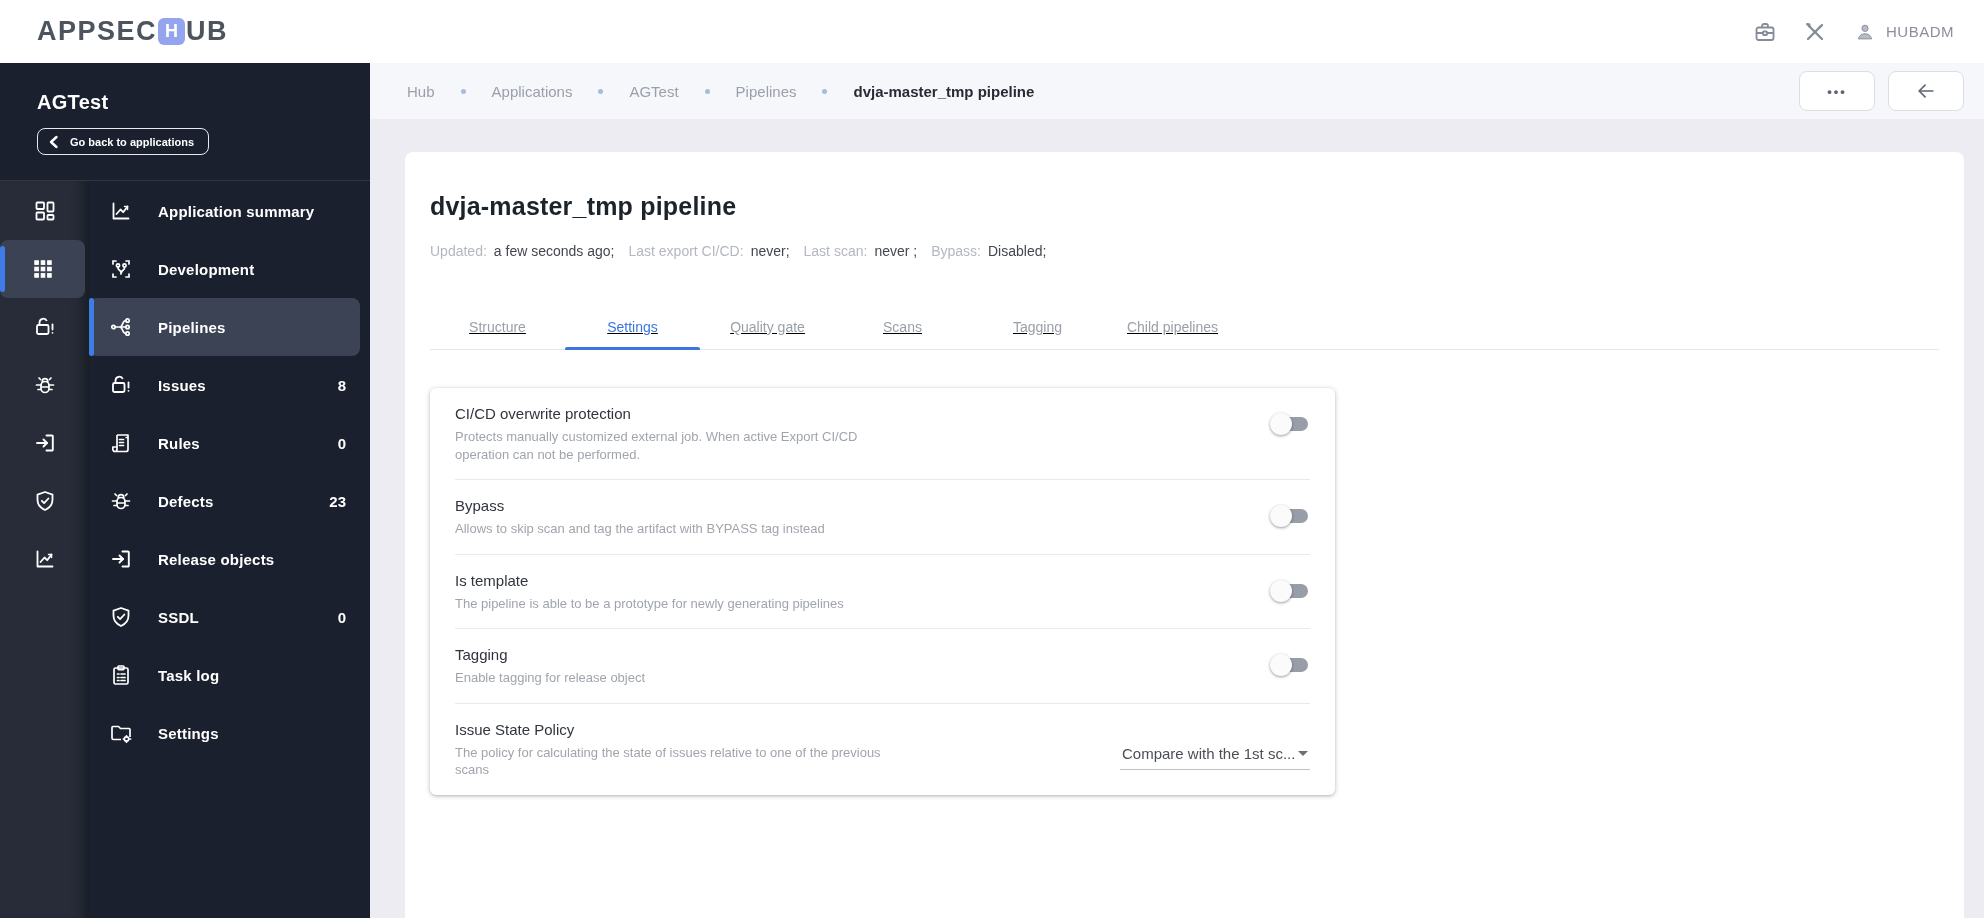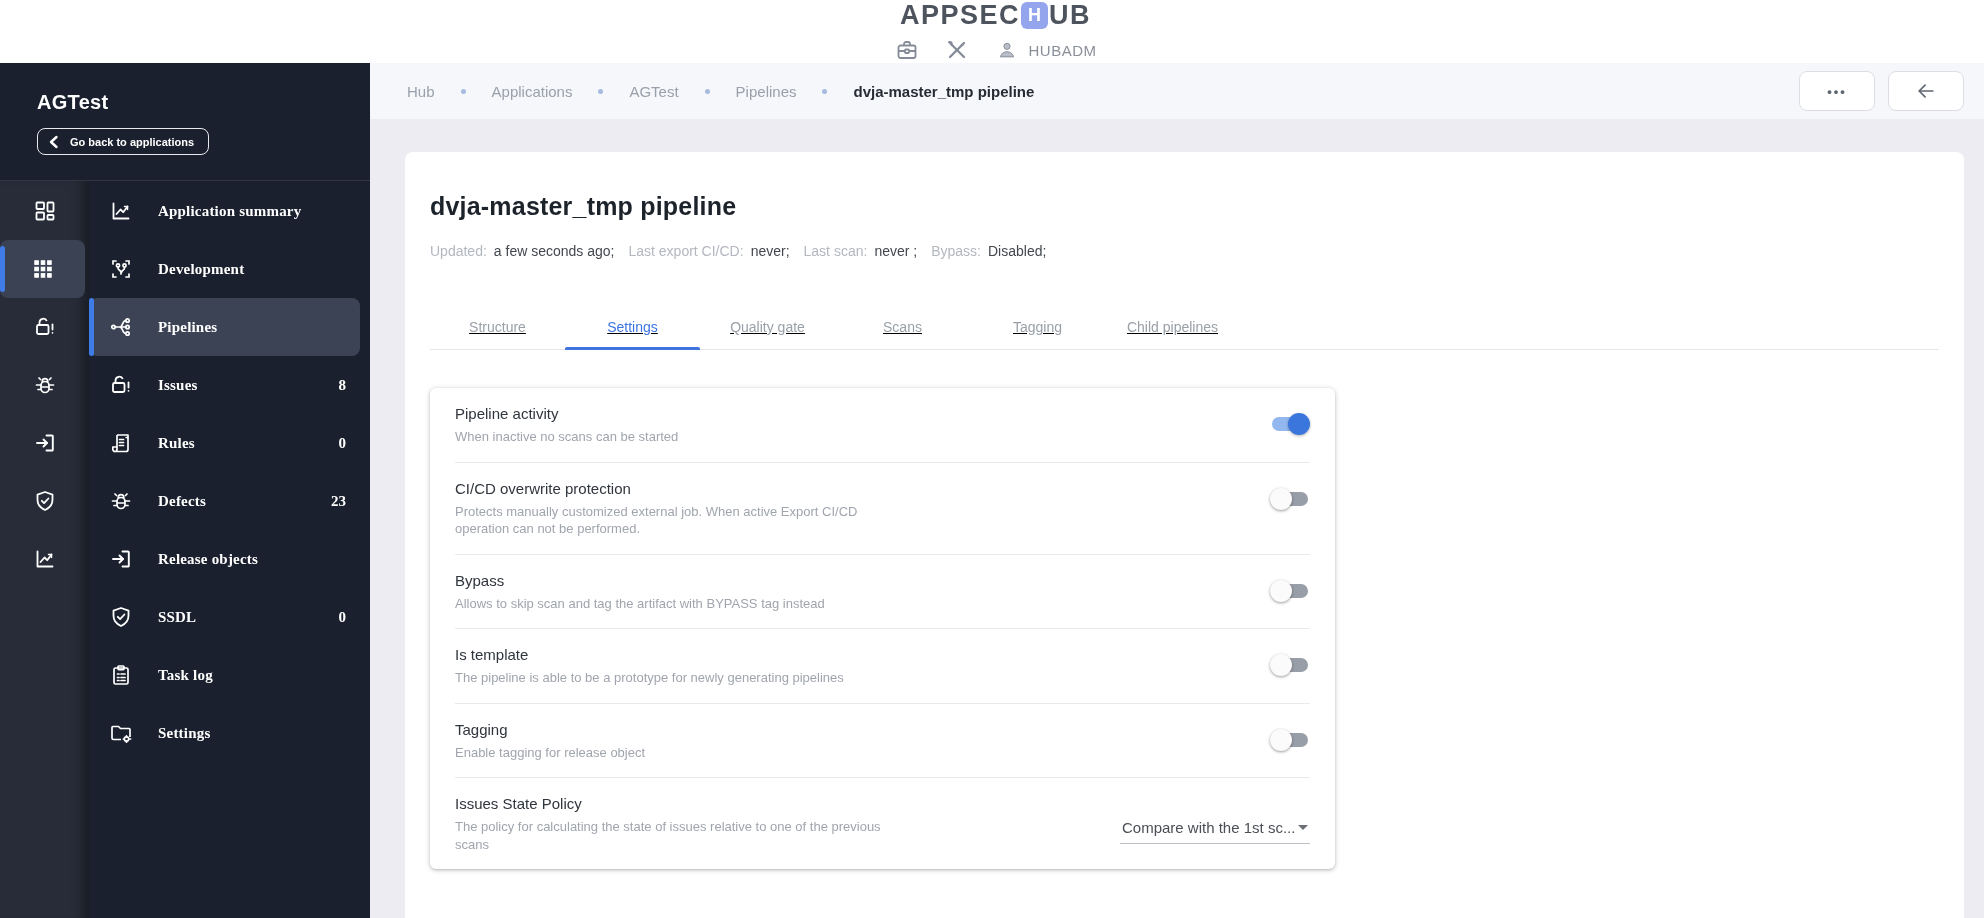--- a/index.html
+++ b/index.html
@@ -1,21 +1,21 @@
 <!DOCTYPE html>
 <html><head>
 <meta charset="utf-8">
 <style>
   * { margin:0; padding:0; box-sizing:border-box; }
   html,body { width:1984px; height:918px; overflow:hidden; }
   body { font-family:"Liberation Sans", sans-serif; background:#ececf2; }
 
   
   .topbar { height:63px; background:#ffffff; display:flex; align-items:center;
-            justify-content:space-between; padding:0 30px 0 37px; position:relative; z-index:5;flex-direction:column; }
+            justify-content:space-between; padding:0 30px 0 37px; position:relative; z-index:5; }
   .logo { display:flex; align-items:center; cursor:pointer; }
   .logo-text { font-size:27px; font-weight:700; letter-spacing:1.5px; color:#4e545e; }
   .logo-tile { width:27px; height:27px; background:#94a5ee; border-radius:6px; color:#ffffff;
                font-size:18px; font-weight:700; display:flex; align-items:center; justify-content:center;
                margin:0 1px; }
   .topbar-right { display:flex; align-items:center; gap:24px;text-align:right; }
   .topbar-icon { width:26px; height:26px; display:flex; align-items:center; justify-content:center; cursor:pointer; }
   .topbar-icon svg { stroke:#858b98; }
   .user-chip { display:flex; align-items:center; gap:8px; cursor:pointer; }
   .user-name { font-size:15px; color:#8a8f99; letter-spacing:0.5px; }
@@ -24,21 +24,21 @@
   .main { display:flex; height:855px; }
 
   
   .sidebar { width:370px; background:#1a202d; color:#fff; flex-shrink:0; display:flex; flex-direction:column; }
   .sidebar-header { height:118px; padding:28px 0 0 37px; border-bottom:1px solid rgba(255,255,255,0.10); }
   .sidebar-app-name { font-size:20px; font-weight:700; letter-spacing:0.3px; }
   .back-btn { margin-top:14px; display:inline-flex; align-items:center; gap:10px; height:27px;
               border:1.5px solid #e8eaf0; border-radius:8px; padding:0 14px 0 10px; cursor:pointer;
               background:transparent; color:#fff; }
   .back-btn-label { font-size:11px; font-weight:700; }
-  .sidebar-body { flex:1; display:flex;font-family:Liberation Serif, serif; }
+  .sidebar-body { flex:1; display:flex; }
   .rail { width:89px; background:#272c38; box-shadow:inset -14px 0 14px -10px rgba(0,0,0,0.45); padding-top:1px; }
   .rail-item { height:58px; display:flex; align-items:center; justify-content:center; position:relative; cursor:pointer; }
   .rail-item.active { background:#3a4254; border-radius:8px; margin:0 4px 0 0; }
   .rail-item.active::before { content:""; position:absolute; left:0; top:6px; bottom:6px; width:5px;
                               background:#3f7ce8; border-radius:3px; }
   .menu { flex:1; padding-top:1px; }
   .menu-item { height:58px; display:flex; align-items:center; padding:0 24px 0 20px; cursor:pointer; position:relative; }
   .menu-item.active { background:#3c4354; border-radius:8px; margin-right:10px; }
   .menu-item.active::before { content:""; position:absolute; left:0; top:0; bottom:0; width:5px;
                               background:#3f7ce8; border-radius:3px; }
@@ -402,32 +402,20 @@
             <div class="tab">Structure</div>
             <div class="tab active">Settings</div>
             <div class="tab">Quality gate</div>
             <div class="tab">Scans</div>
             <div class="tab">Tagging</div>
             <div class="tab">Child pipelines</div>
           </div>
         <div class="card" id="card">
             <div class="setting-row">
     <div class="setting-text">
-      <div class="setting-title">Pipeline activity</div>
-      <div class="setting-desc">When inactive no scans can be started</div>
-    </div>
-    <div class="setting-control">
-                <div class="toggle on">
-                  <span class="toggle-track"></span>
-                  <span class="toggle-knob"></span>
-                </div>
-              </div>
-  </div>
-            <div class="setting-row">
-    <div class="setting-text">
       <div class="setting-title">CI/CD overwrite protection</div>
       <div class="setting-desc">Protects manually customized external job. When active Export CI/CD operation can not be performed.</div>
     </div>
     <div class="setting-control">
                 <div class="toggle off">
                   <span class="toggle-track"></span>
                   <span class="toggle-knob"></span>
                 </div>
               </div>
   </div>
@@ -462,21 +450,21 @@
     </div>
     <div class="setting-control">
                 <div class="toggle off">
                   <span class="toggle-track"></span>
                   <span class="toggle-knob"></span>
                 </div>
               </div>
   </div>
             <div class="setting-row">
     <div class="setting-text">
-      <div class="setting-title">Issues State Policy</div>
+      <div class="setting-title">Issue State Policy</div>
       <div class="setting-desc">The policy for calculating the state of issues relative to one of the previous scans</div>
     </div>
     <div class="setting-control">
                 <div class="select-box">
                   <span class="select-value">Compare with the 1st sc...</span>
                   <span class="select-caret"></span>
                 </div>
               </div>
   </div>
           </div>

